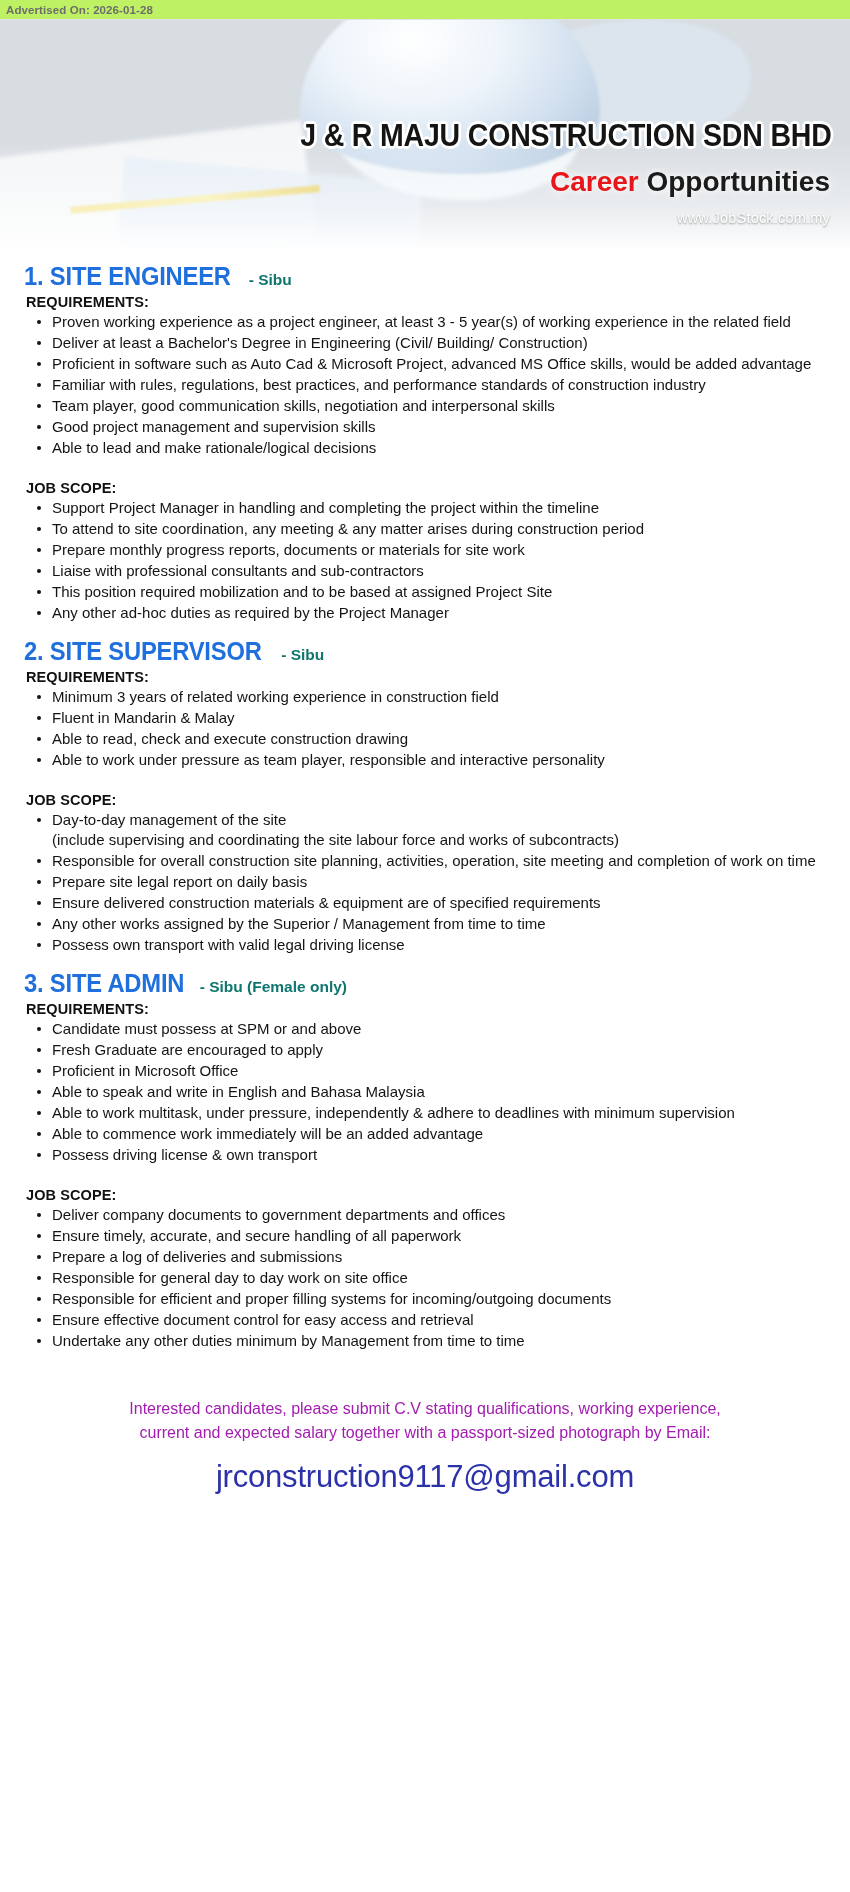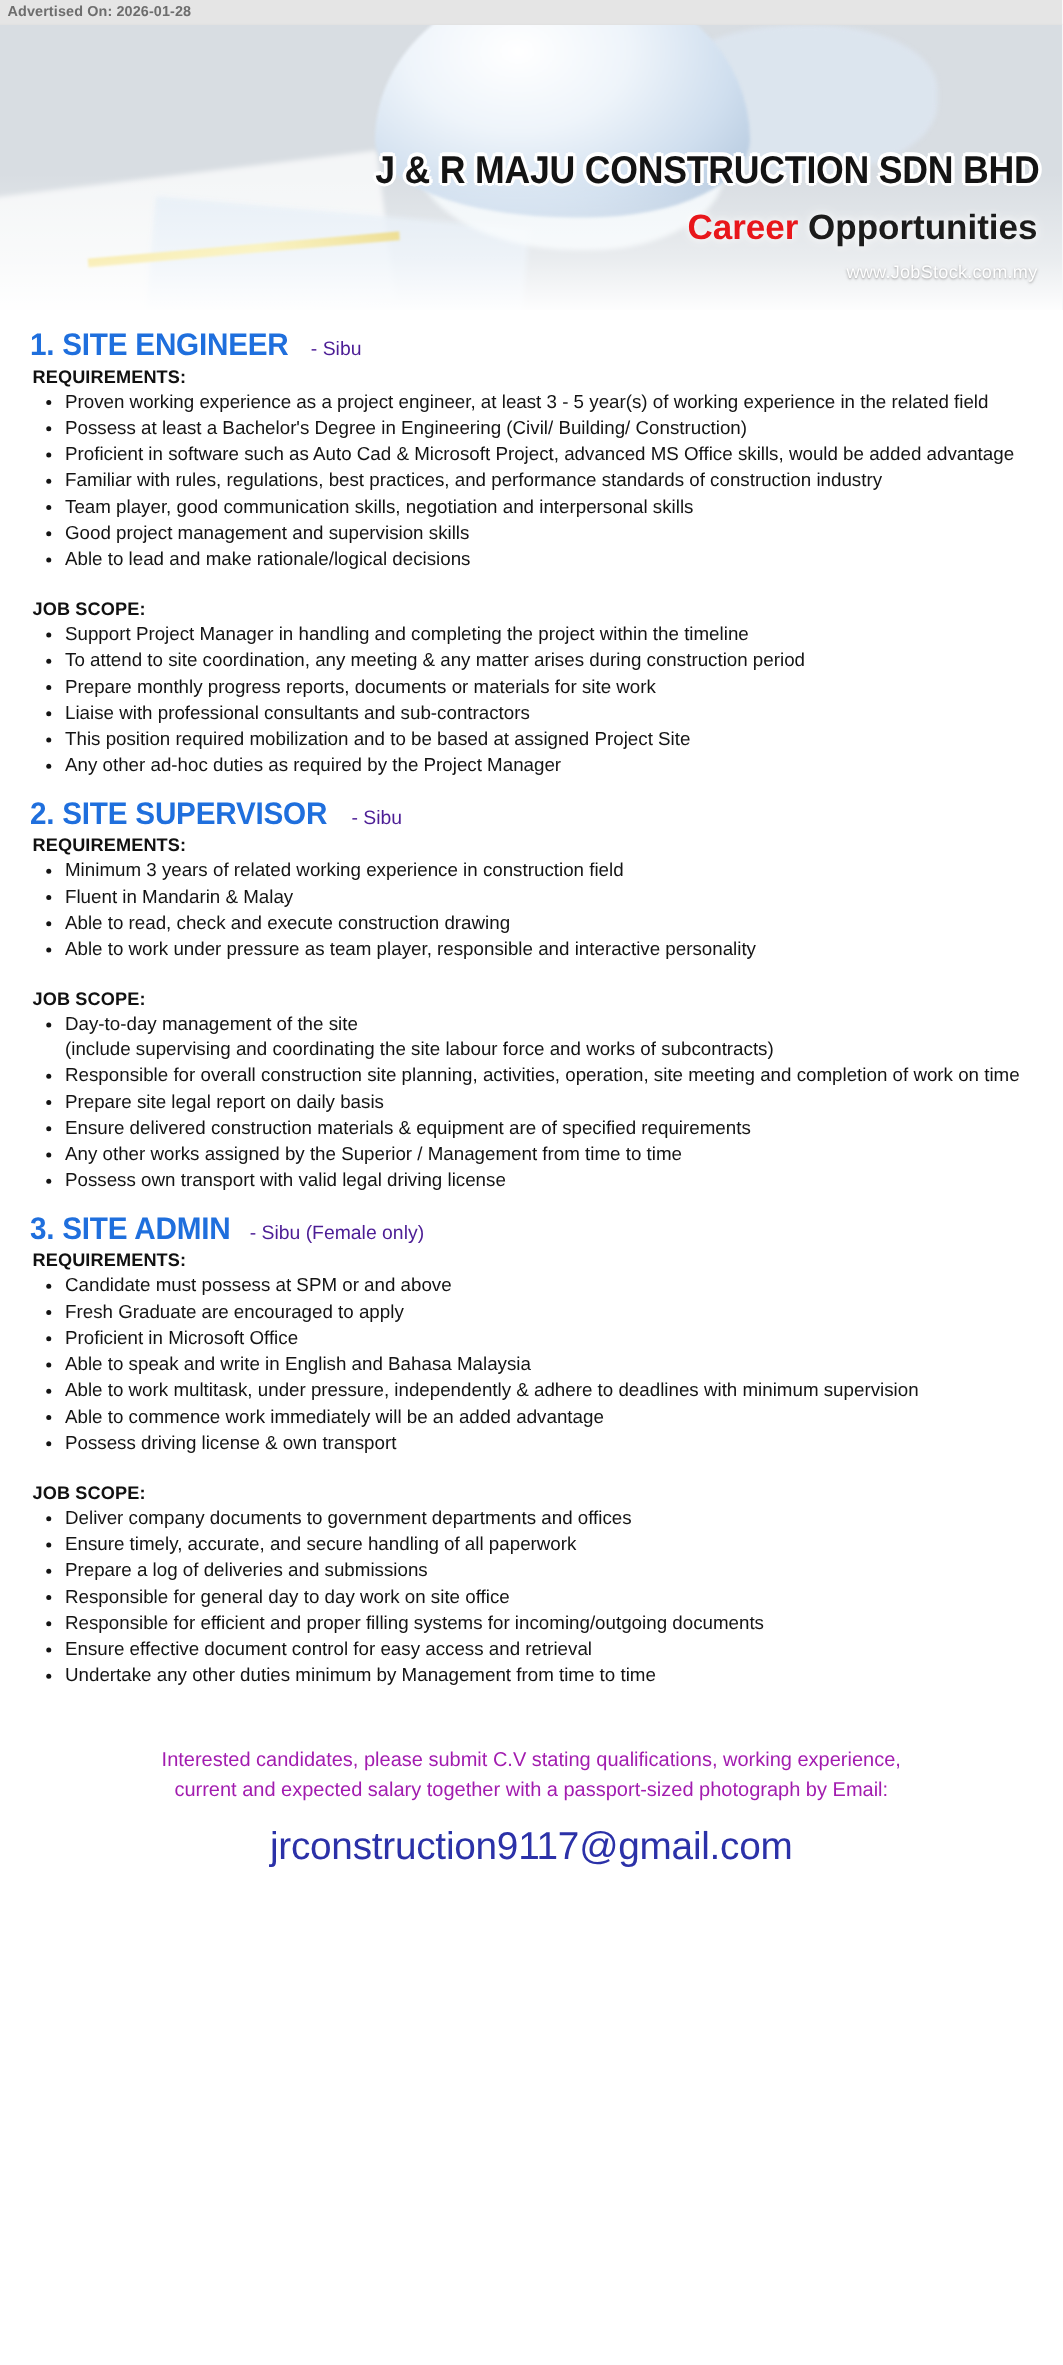--- a/index.html
+++ b/index.html
@@ -14,21 +14,21 @@
 
   .page {
     width: 850px;
     position: relative;
     background: #ffffff;
   }
 
   
   .ad-strip {
     height: 20px;
-    background: #e5e5e5;
+    background: #bef264;
     border-bottom: 1px solid #e2e2e2;
     display: flex;
     align-items: center;
     padding-left: 6px;
   }
   .ad-strip-text {
     font-size: 11.5px;
     font-weight: bold;
     color: #6d6d6d;
     letter-spacing: .1px;
@@ -147,22 +147,22 @@
     font-size: 25px;
     font-weight: bold;
     color: #1f6fdd;
     letter-spacing: -.2px;
     transform: scaleX(.95);
     transform-origin: left center;
     white-space: nowrap;
   }
   .job-location {
     font-size: 15.5px;
-    font-weight: normal;
-    color: #4c1d95;
+    font-weight: bold;
+    color: #0f766e;
     white-space: nowrap;
   }
 
   .section-head {
     font-size: 14.5px;
     font-weight: bold;
     color: #111111;
     letter-spacing: .1px;
     margin-top: 2px;
     margin-bottom: 2px;
@@ -246,21 +246,21 @@
       <div class="job-title-row">
         <span class="job-title">1. SITE ENGINEER</span>
         <span class="job-location">- Sibu</span>
       </div>
       <div class="section-head">REQUIREMENTS:</div>
       <ul class="bullets">
           <li>
             <span class="subline">Proven working experience as a project engineer, at least 3 - 5 year(s) of working experience in the related field</span>
           </li>
           <li>
-            <span class="subline">Possess at least a Bachelor's Degree in Engineering (Civil/ Building/ Construction)</span>
+            <span class="subline">Deliver at least a Bachelor's Degree in Engineering (Civil/ Building/ Construction)</span>
           </li>
           <li>
             <span class="subline">Proficient in software such as Auto Cad &amp; Microsoft Project, advanced MS Office skills, would be added advantage</span>
           </li>
           <li>
             <span class="subline">Familiar with rules, regulations, best practices, and performance standards of construction industry</span>
           </li>
           <li>
             <span class="subline">Team player, good communication skills, negotiation and interpersonal skills</span>
           </li>

